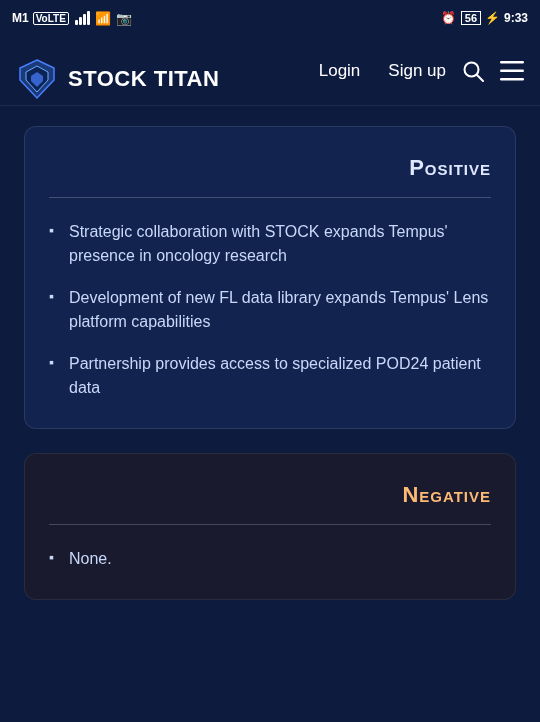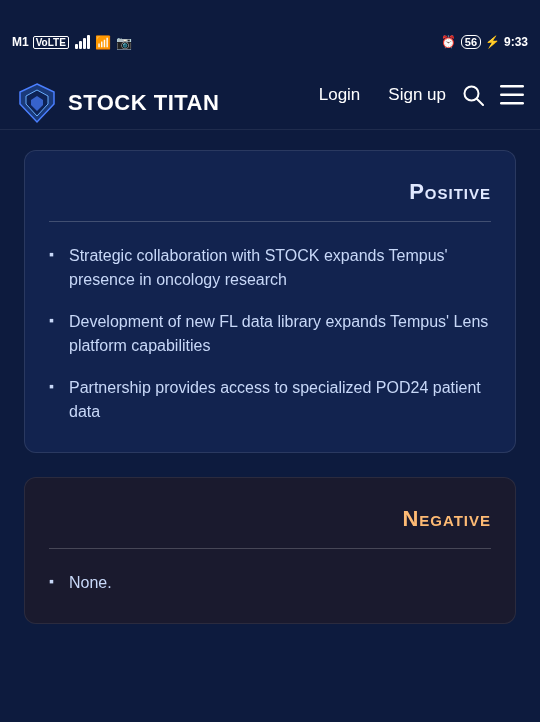--- a/index.html
+++ b/index.html
@@ -19,21 +19,20 @@
 
     
     .status-bar {
       width: 100%;
       height: 36px;
       background-color: #0d1b3e;
       display: flex;
       align-items: center;
       justify-content: space-between;
       padding: 0 12px;
-      margin-top: 24px;
     }
 
     .status-left {
       display: flex;
       align-items: center;
       gap: 4px;
       color: #fff;
       font-size: 12px;
       font-weight: 600;
     }
@@ -202,21 +201,21 @@
     </span>
 
     <span style="font-size:13px;margin-left:2px;">📶</span>
 
     <span style="font-size:13px;">📷</span>
   </div>
   <div class="status-right">
 
     <span style="font-size:12px;">⏰</span>
 
-    <span style="border:1px solid #fff;border-radius:6px;padding:0 3px;font-size:11px;">56</span>
+    <span style="border:1px solid #fff;border-radius:0;padding:0 3px;font-size:11px;">56</span>
 
     <span style="font-size:12px;">⚡</span>
     <span style="font-weight:700;font-size:12px;">9:33</span>
   </div>
 </div>
 
 <nav class="navbar">
   <div class="logo-area">
 
     <svg class="logo-icon" viewBox="0 0 42 42" xmlns="http://www.w3.org/2000/svg">

